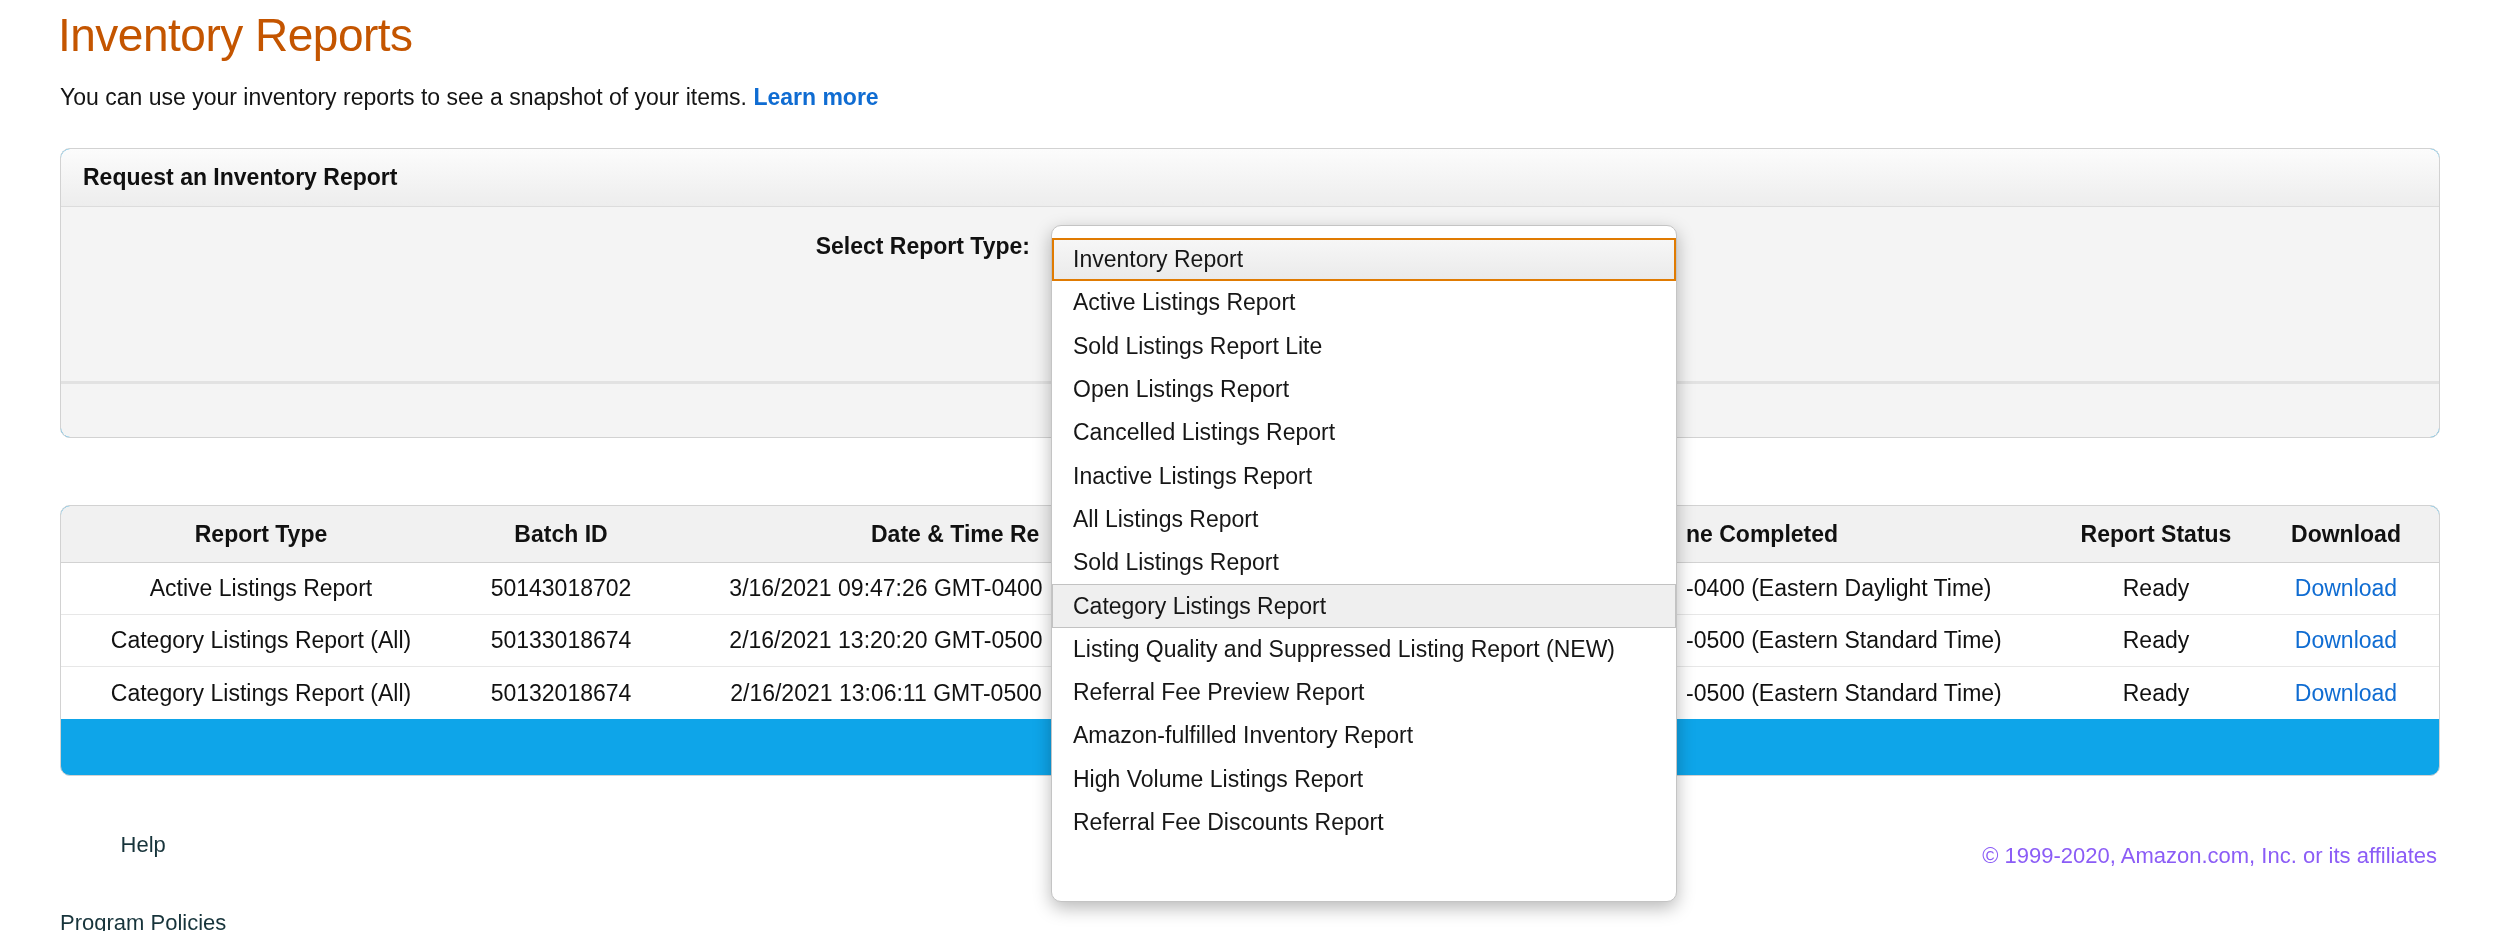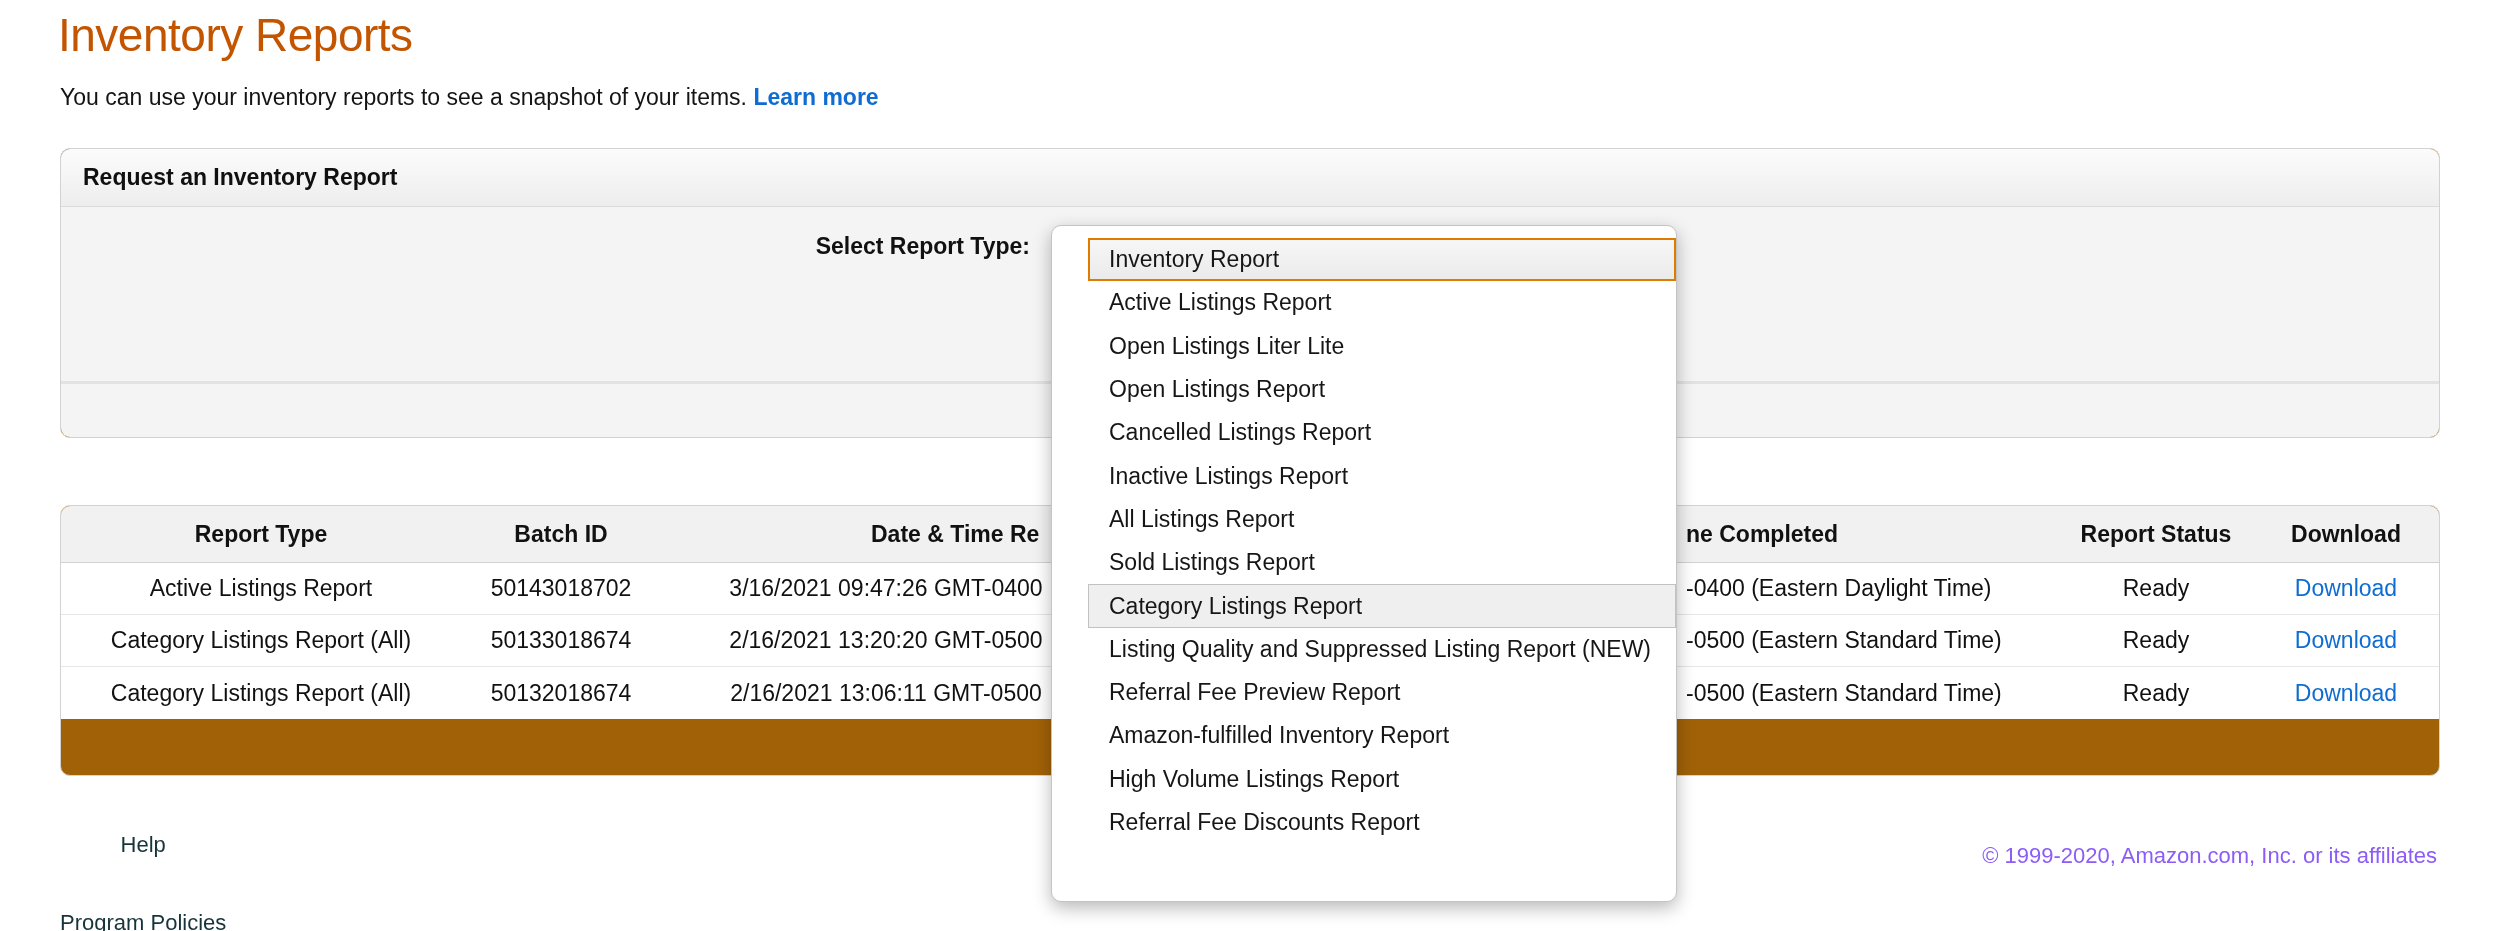--- a/index.html
+++ b/index.html
@@ -14,21 +14,21 @@
     font-size:46px; font-weight:400; color:#c45500; letter-spacing:-0.5px;
   }
   .page-subtitle {
     position:absolute; left:60px; top:84px; font-size:23px; color:#141414;
   }
   .link { color:#0f6cd2; text-decoration:none; cursor:pointer; }
   .bold-link { font-weight:700; }
   
   .panel {
     position:absolute; left:60px; width:2380px;
-    border:1px solid #d2d2d2; border-radius:10px; background:#a16207; overflow:hidden;
+    border:1px solid #d2d2d2; border-radius:10px; background:#0ea5e9; overflow:hidden;
   }
   .panel-request { top:148px; height:290px; }
   .panel-status  { top:505px; height:271px; }
   .panel-header {
     height:58px; display:flex; align-items:center; padding:0 22px;
     background:linear-gradient(#fcfcfc,#ededed); border-bottom:1px solid #dcdcdc;
     font-size:23px; font-weight:700; color:#101010; position:relative;
   }
   .panel-status .panel-header { height:56px; }
   .request-body { position:relative; height:174px; background:#f4f4f4; }
@@ -60,21 +60,21 @@
     border:1px solid #a9aeb5; border-radius:7px;
     background:linear-gradient(#ffffff,#eff1f3);
     display:flex; align-items:center; justify-content:center; gap:8px;
     font-size:22px; font-weight:400; color:#222; cursor:pointer;
   }
   
   .report-popup {
     position:absolute; left:1051px; top:225px; width:626px; height:677px;
     background:#fff; border:1px solid #c4c4c4; border-radius:10px;
     box-shadow:0 6px 18px rgba(0,0,0,0.28);
-    padding-top:12px; z-index:10;padding-left:36px;
+    padding-top:12px; z-index:10;
   }
   .dd-item {
     height:43.3px; display:flex; align-items:center; padding-left:21px;
     font-size:23px; color:#161616; white-space:nowrap; cursor:pointer;
   }
   .dd-item.sel {
     background:linear-gradient(#f7f7f7,#eaeaea);
     box-shadow:inset 0 0 0 2px #e07b02;
   }
   .dd-item.hl {
@@ -150,21 +150,21 @@
       <div class="cell">2/16/2021 13:06:11 GMT-0500</div>
       <div class="cell cell-completed">-0500 (Eastern Standard Time)</div>
       <div class="cell">Ready</div>
       <div class="cell link">Download</div>
     </div>
   </div>
 
   <div class="report-popup">
     <div class="dd-item sel">Inventory Report</div>
     <div class="dd-item">Active Listings Report</div>
-    <div class="dd-item">Open Listings Liter Lite</div>
+    <div class="dd-item">Sold Listings Report Lite</div>
     <div class="dd-item">Open Listings Report</div>
     <div class="dd-item">Cancelled Listings Report</div>
     <div class="dd-item">Inactive Listings Report</div>
     <div class="dd-item">All Listings Report</div>
     <div class="dd-item">Sold Listings Report</div>
     <div class="dd-item hl">Category Listings Report</div>
     <div class="dd-item">Listing Quality and Suppressed Listing Report (NEW)</div>
     <div class="dd-item">Referral Fee Preview Report</div>
     <div class="dd-item">Amazon-fulfilled Inventory Report</div>
     <div class="dd-item">High Volume Listings Report</div>

